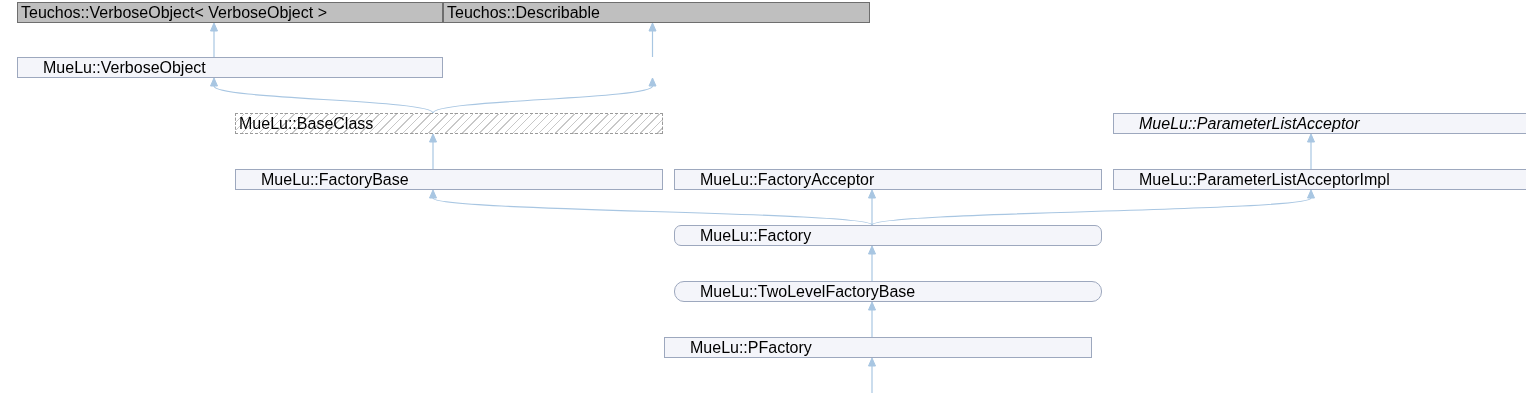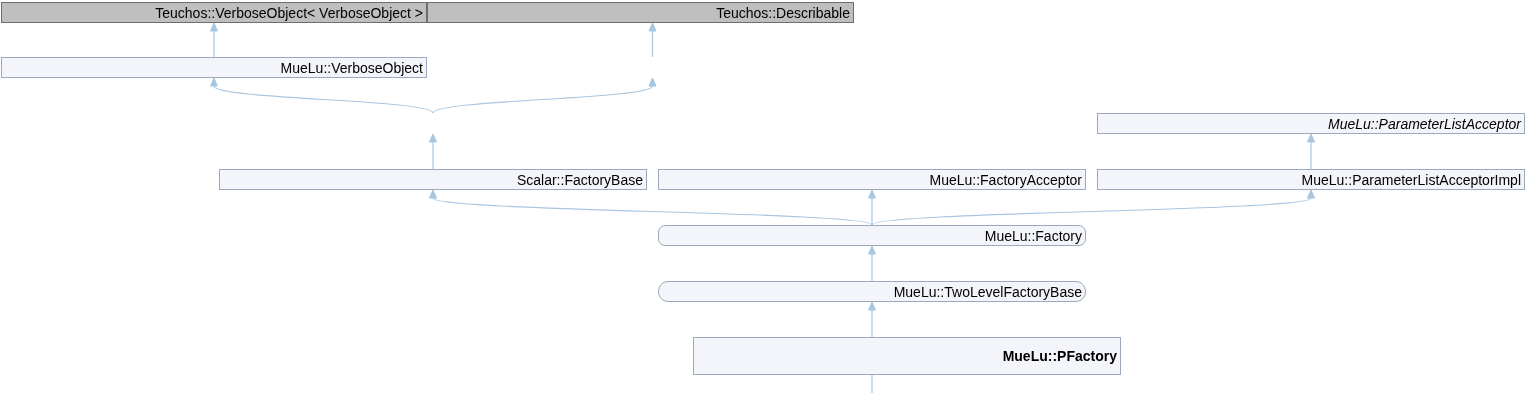--- a/index.html
+++ b/index.html
@@ -30,26 +30,27 @@
   .edge-arrow {
     fill: var(--edge, #A8C6E2);
     stroke: var(--edge, #A8C6E2);
     stroke-width: 1;
   }
   .node {
     position: absolute;
     box-sizing: border-box;
     display: flex;
     align-items: center;
-    justify-content: flex-end;
-    font-size: 14px;
+    justify-content: flex-start;
+    font-size: 16px;
     color: var(--text, #000000);
     white-space: nowrap;
     overflow: hidden;
     cursor: pointer;
+    margin-left: 16px;
   }
   .node.normal {
     background: var(--node-fill, #F4F5FA);
     border: 1px solid var(--node-border, #A0AAC0);
     padding-left: 22px;
   }
   .node.external {
     background: var(--external-fill, #BFBFBF);
     border: 1px solid var(--external-border, #6E6E6E);
   }
@@ -107,34 +108,37 @@
 
 <div class="node external" style="left: 1px; top: 2px; width: 426px; height: 21px;">
       <span class="node-label">Teuchos::VerboseObject&lt; VerboseObject &gt;</span>
     </div>
     <div class="node external" style="left: 427px; top: 2px; width: 427px; height: 21px;">
       <span class="node-label">Teuchos::Describable</span>
     </div>
     <div class="node normal" style="left: 1px; top: 57px; width: 426px; height: 21px;">
       <span class="node-label">MueLu::VerboseObject</span>
     </div>
+    <div class="node hatched" style="left: 219px; top: 113px; width: 428px; height: 21px;">
+      <span class="node-label">MueLu::BaseClass</span>
+    </div>
     <div class="node normal" style="left: 1097px; top: 113px; width: 428px; height: 21px; font-style: italic;">
       <span class="node-label">MueLu::ParameterListAcceptor</span>
     </div>
     <div class="node normal" style="left: 219px; top: 169px; width: 428px; height: 21px;">
-      <span class="node-label">Scalar::FactoryBase</span>
+      <span class="node-label">MueLu::FactoryBase</span>
     </div>
     <div class="node normal" style="left: 658px; top: 169px; width: 428px; height: 21px;">
       <span class="node-label">MueLu::FactoryAcceptor</span>
     </div>
     <div class="node normal" style="left: 1097px; top: 169px; width: 428px; height: 21px;">
       <span class="node-label">MueLu::ParameterListAcceptorImpl</span>
     </div>
     <div class="node normal" style="left: 658px; top: 225px; width: 428px; height: 21px; border-radius: 7px;">
       <span class="node-label">MueLu::Factory</span>
     </div>
     <div class="node normal" style="left: 658px; top: 281px; width: 428px; height: 21px; border-radius: 10px;">
       <span class="node-label">MueLu::TwoLevelFactoryBase</span>
     </div>
-    <div class="node normal" style="left: 693px; top: 337px; width: 428px; height: 38px; font-weight: bold;">
+    <div class="node normal" style="left: 648px; top: 337px; width: 428px; height: 21px;">
       <span class="node-label">MueLu::PFactory</span>
     </div>
   </div>
 
 </body></html>

